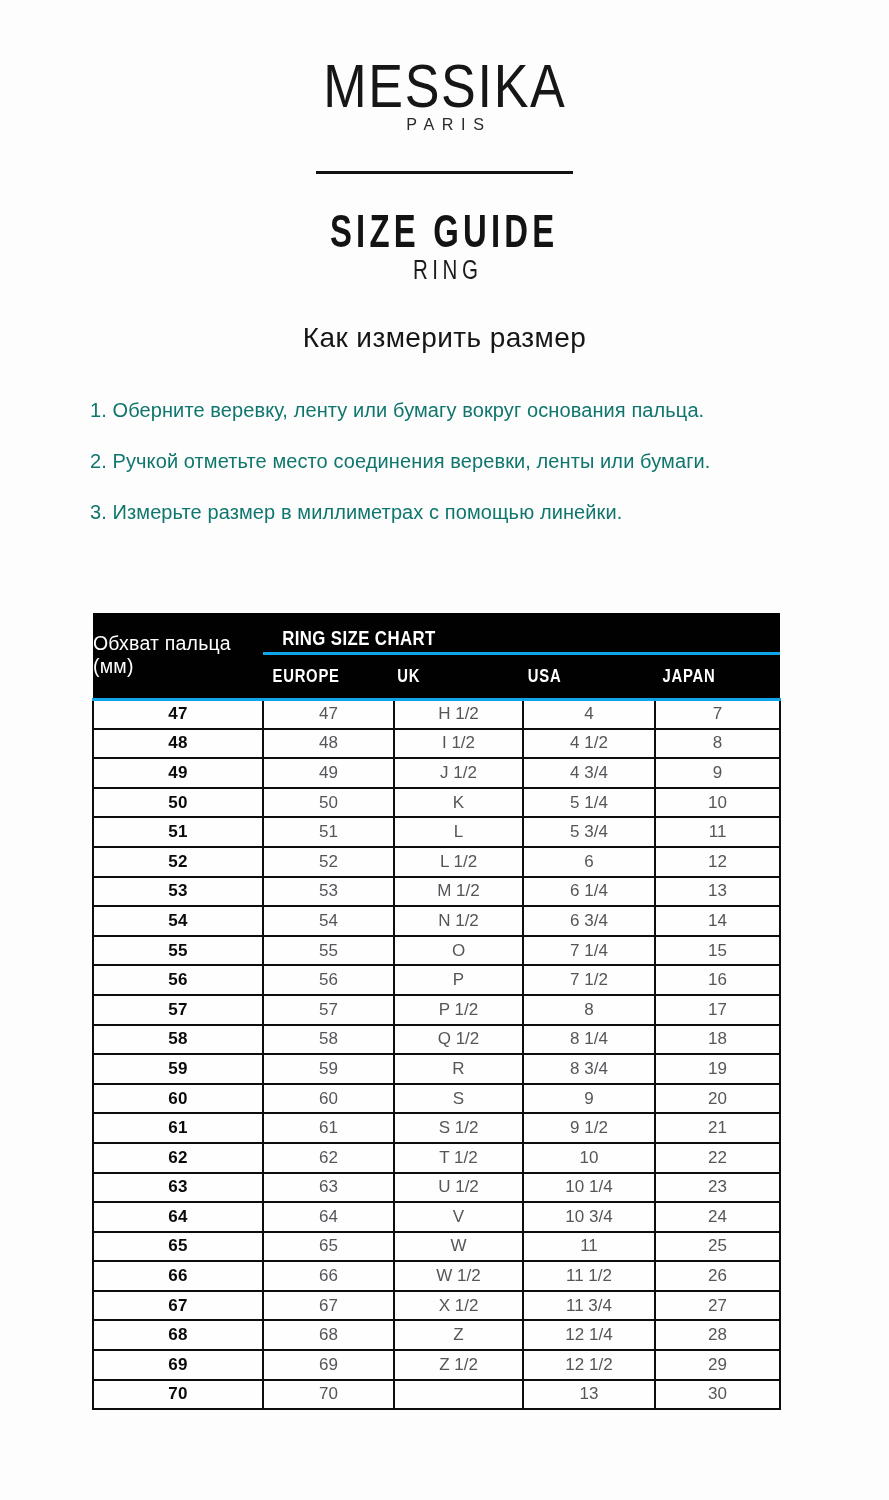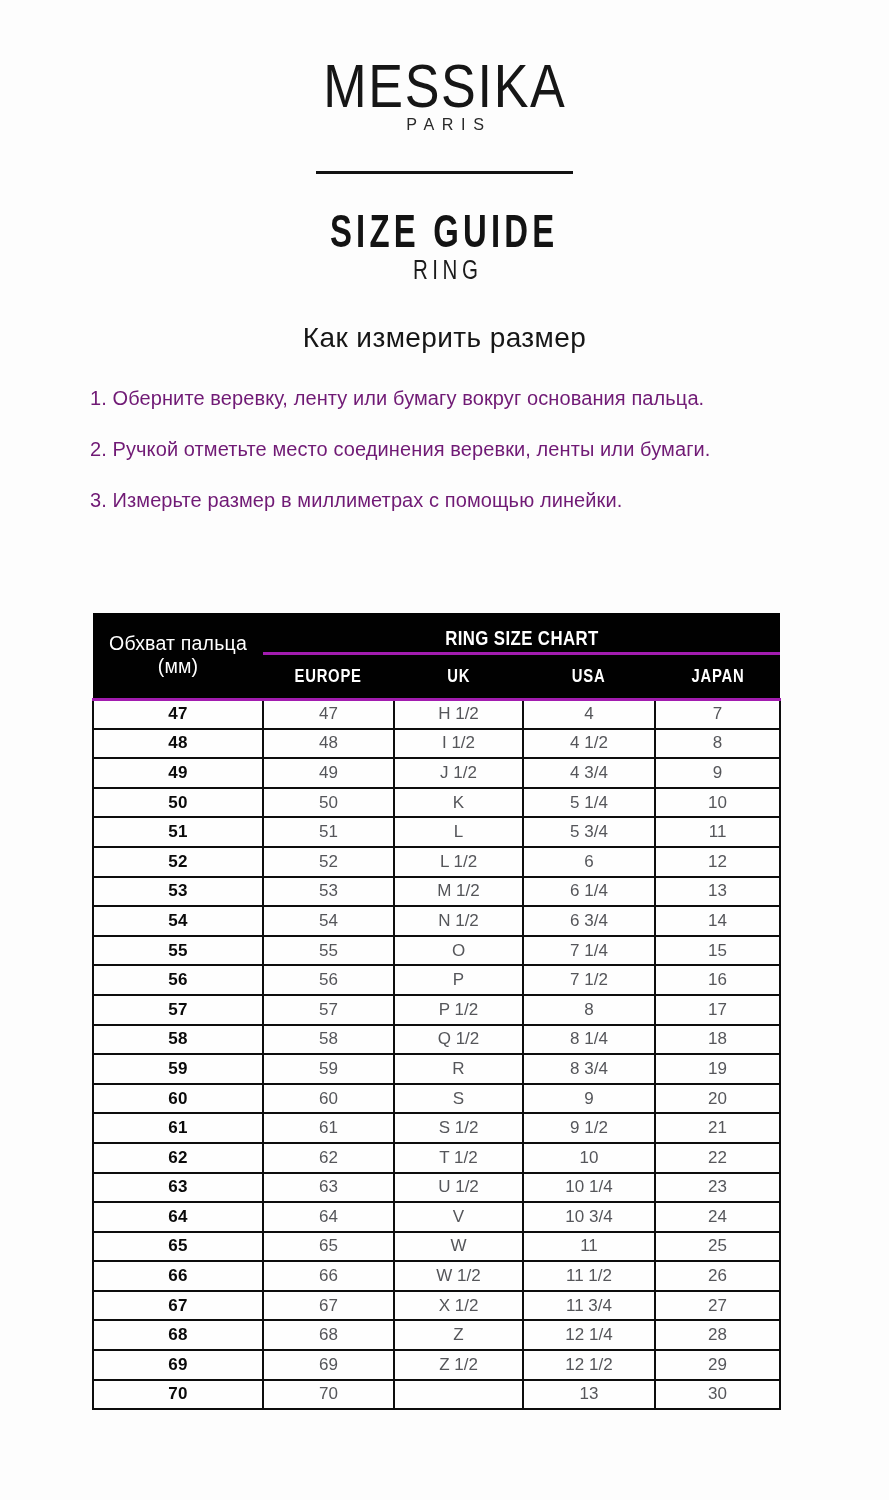--- a/index.html
+++ b/index.html
@@ -24,34 +24,34 @@
   .divider { position: absolute; top: 171px; left: 316px; width: 257px; height: 3px; background: #121212; }
 
   .page-title { top: 203px; font-size: 47px; font-weight: 700; color: #131313; }
   .page-title .cond { transform: scaleX(0.70); letter-spacing: 6px; }
   .page-subtitle { top: 255px; font-size: 27px; font-weight: 400; color: #1b1b1b; }
   .page-subtitle .cond { transform: scaleX(0.76); letter-spacing: 6px; margin-left: 6px; }
 
   .howto-title { top: 322px; font-size: 28px; font-weight: 400; color: #161616; letter-spacing: 0.4px; }
 
   .howto-steps { position: absolute; top: 387px; left: 90px; right: 50px; }
-  .howto-step { font-size: 20px; line-height: 22px; margin-bottom: 29px; color: #701a75; letter-spacing: 0.1px; }
+  .howto-step { font-size: 20px; line-height: 22px; margin-bottom: 29px; color: #0f766e; letter-spacing: 0.1px; margin-top: 12px; }
 
   .table-wrap { position: absolute; top: 613px; left: 92px; }
   table.size-table { border-collapse: collapse; table-layout: fixed; width: 687px; }
   table.size-table col.c1 { width: 170px; }
   table.size-table col.c2 { width: 131px; }
   table.size-table col.c3 { width: 129px; }
   table.size-table col.c4 { width: 132px; }
   table.size-table col.c5 { width: 125px; }
 
   thead th {
     background: #010101; color: #ffffff; font-weight: 400;
-    border: none; border-bottom: 3px solid #a21caf;
-    vertical-align: middle; text-align: center; padding: 0; margin-left: 21px;
+    border: none; border-bottom: 3px solid #0ea5e9;
+    vertical-align: middle; text-align: left; padding: 0; margin-left: 21px;
   }
   thead tr.hrow1 { height: 40px; }
   thead tr.hrow2 { height: 46px; }
   th.chart-title-cell { font-size: 21px; font-weight: 700; vertical-align: bottom; padding-bottom: 2px; }
   th.chart-title-cell .cond { transform: scaleX(0.80); letter-spacing: 0.5px; }
   th.row-header-cell { vertical-align: middle; }
   .row-header-inner { font-size: 19.5px; line-height: 23px; font-weight: 400; letter-spacing: 0.2px; }
   th.col-label .cond { font-size: 19px; font-weight: 700; transform: scaleX(0.78); letter-spacing: 1px; }
 
   tbody td, tbody th {

